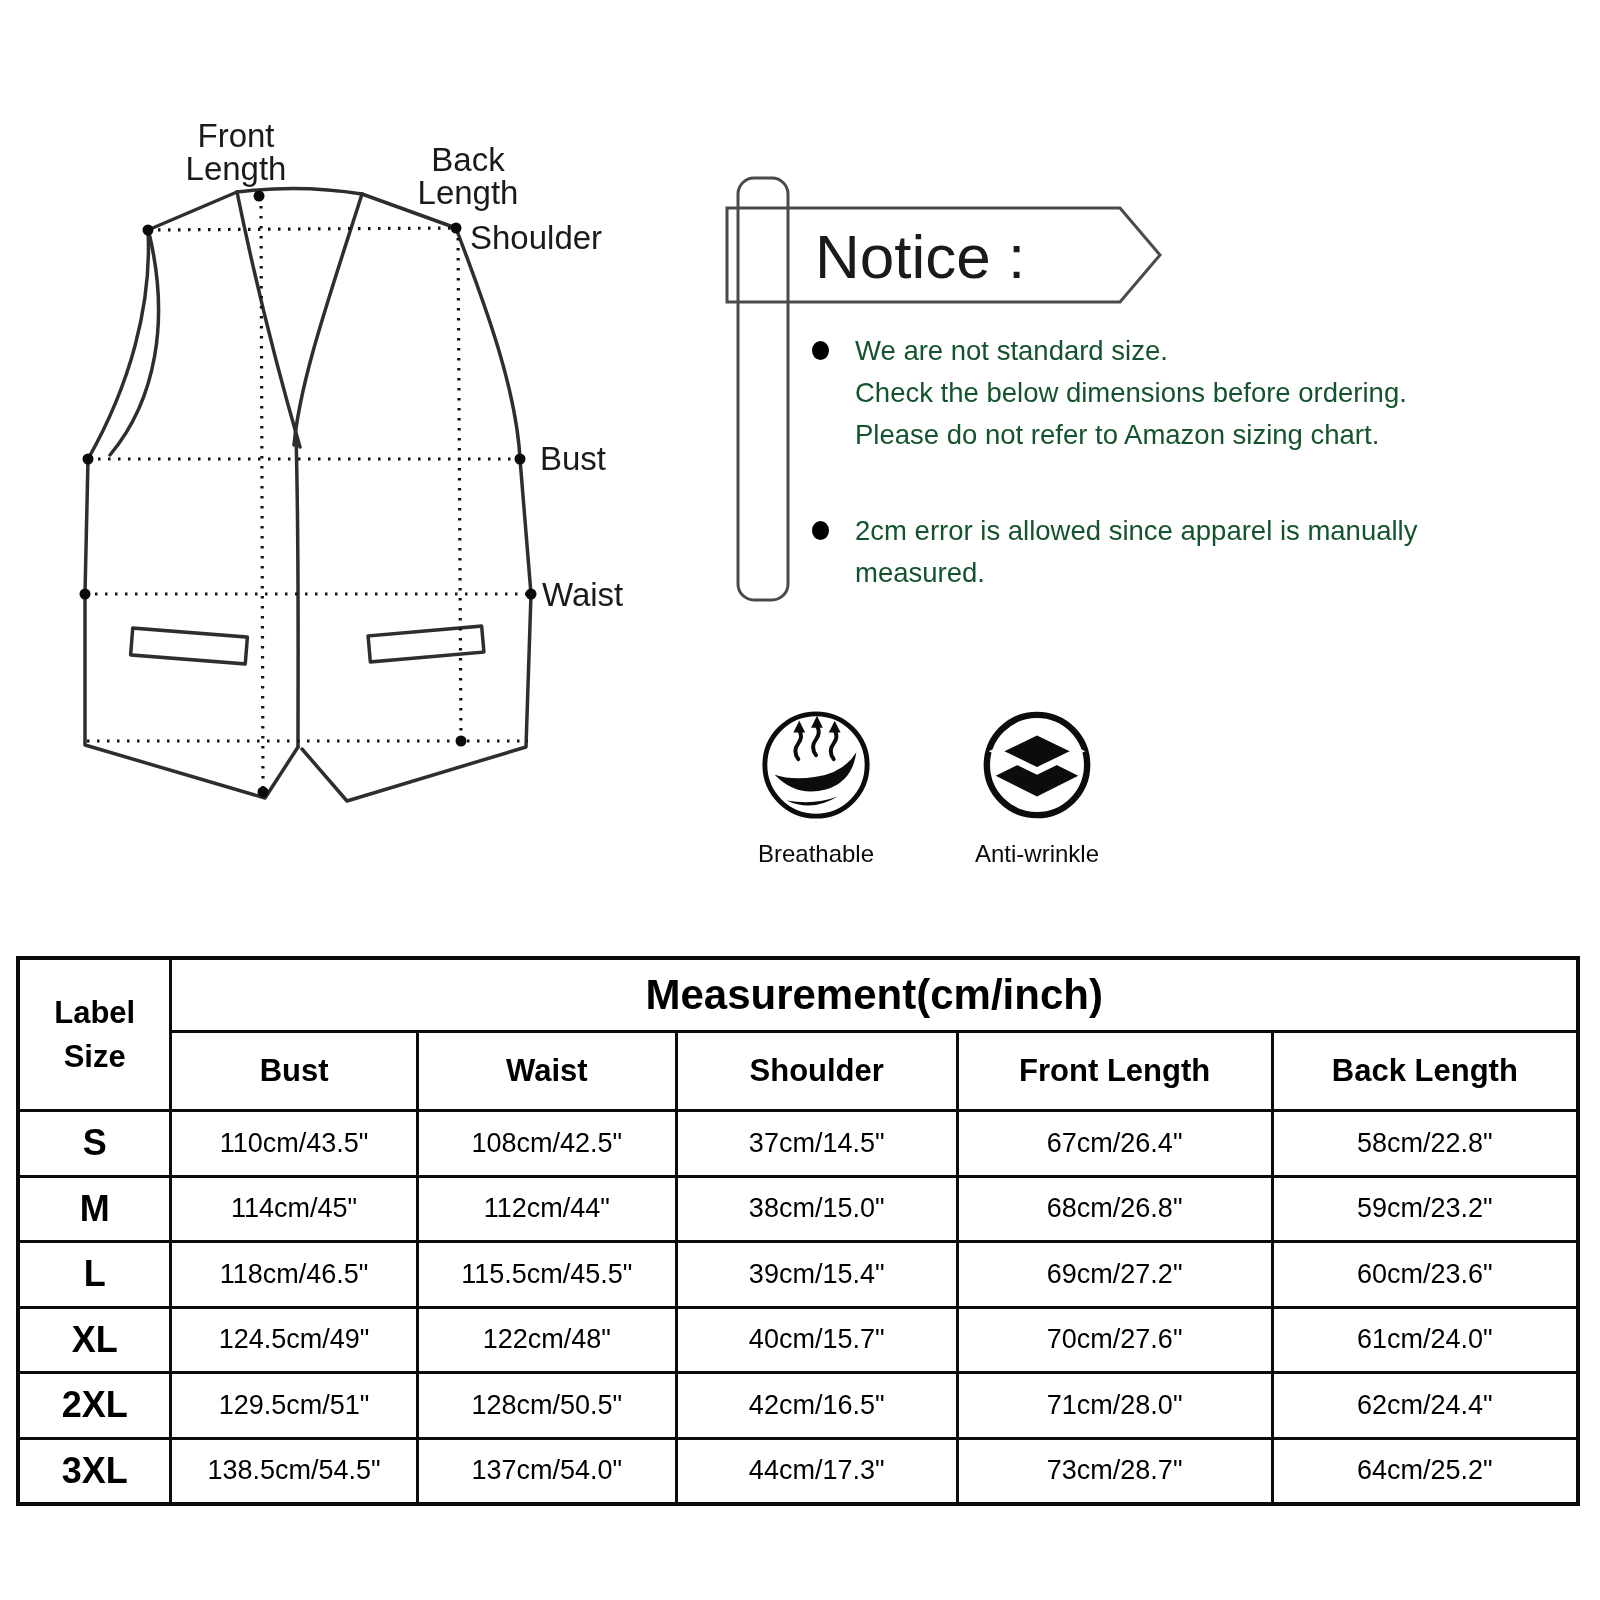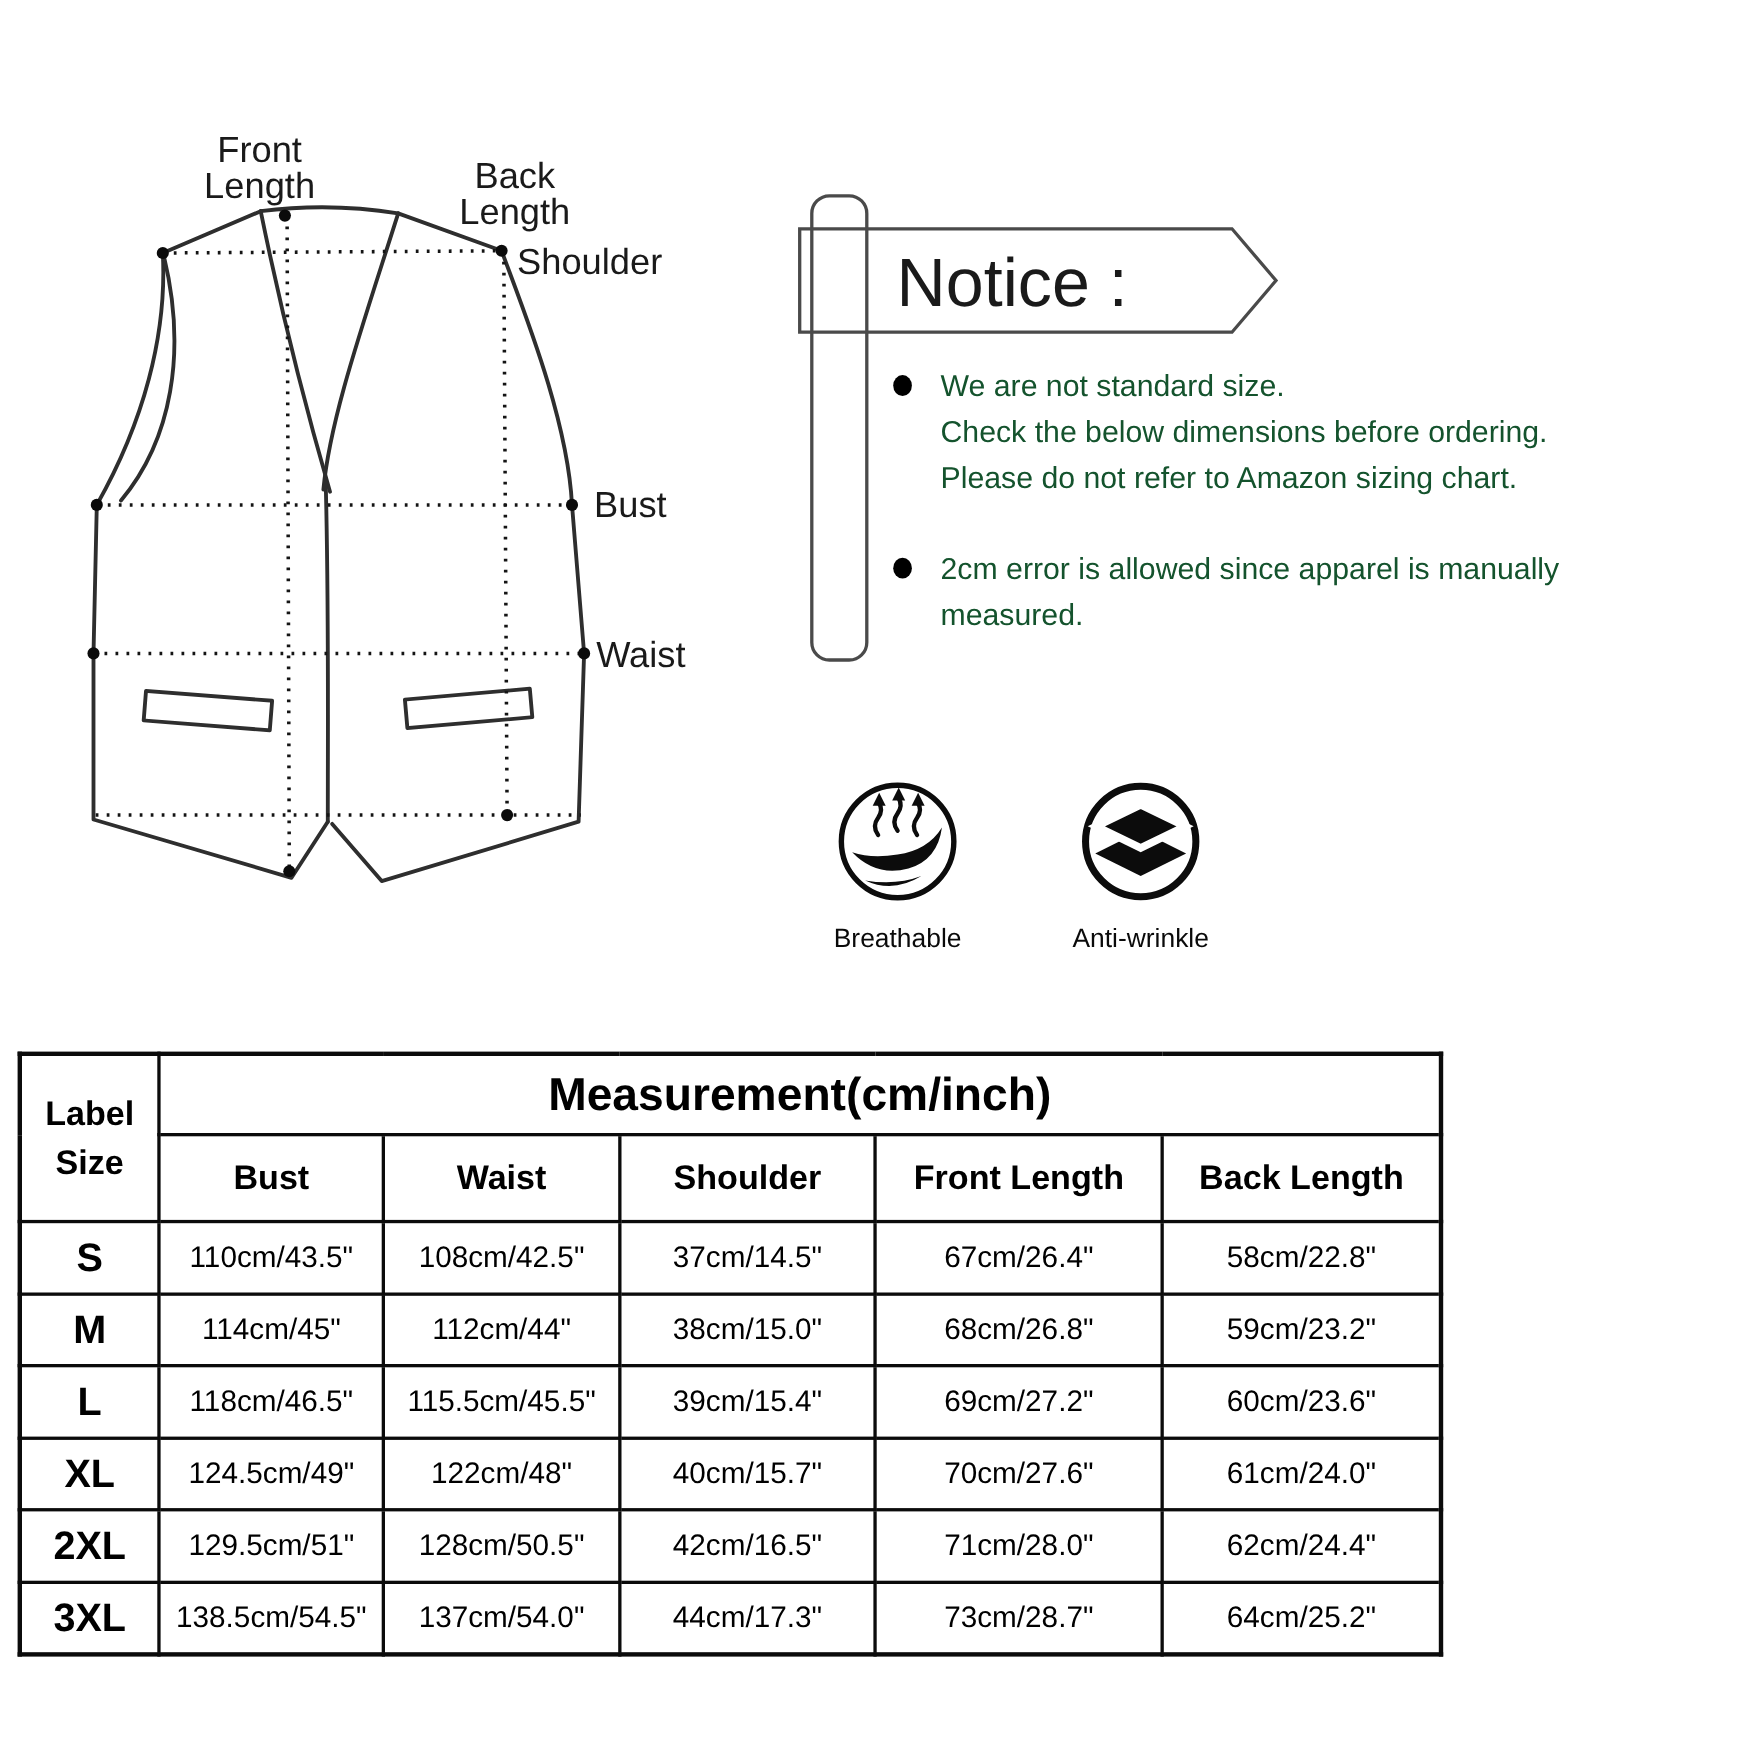--- a/index.html
+++ b/index.html
@@ -11,35 +11,35 @@
   
   .vest-svg { left:30px; top:85px; }
   .vest-svg text { font-family:"Liberation Sans", sans-serif; font-size:33px; fill:#1a1a1a; }
 
   
   .sign-svg { left:700px; top:150px; }
   .sign-svg text { font-family:"Liberation Sans", sans-serif; font-size:62px; fill:#1a1a1a; }
 
   .notice-list { left:812px; top:330px; width:720px; }
   .bullet { display:flex; gap:26px; }
-  .bullet + .bullet { margin-top:40px; }
+  .bullet + .bullet { margin-top:54px; }
   .bdot { flex:none; width:17px; height:19px; border-radius:50%; background:#000; margin-top:11px; }
   .blines { font-size:27.5px; line-height:42px; color:#14532d; }
 
   
   .feature { position:absolute; top:706px; width:224px; display:flex; flex-direction:column; align-items:center; }
   .f1 { left:704px; } .f2 { left:925px; } .f3 { left:1155px; } .f4 { left:1376px; }
   .feature .icn { width:118px; height:118px; }
   .feature .flabel { margin-top:16px; font-size:24px; color:#0a0a0a; white-space:nowrap; }
   .icn .st { fill:none; stroke:#0c0c0c; stroke-width:5; stroke-linecap:round; stroke-linejoin:round; }
   .icn .st4 { fill:none; stroke:#0c0c0c; stroke-width:4; stroke-linecap:round; stroke-linejoin:round; }
   .icn .fl { fill:#0c0c0c; stroke:none; }
 
   
-  .tblwrap { left:16px; top:956px; width:1296px; }
+  .tblwrap { left:16px; top:956px; width:1564px; }
   table.size { width:100%; border-collapse:collapse; table-layout:fixed; border:4px solid #0b0b0b; }
   table.size th, table.size td { border:3px solid #0b0b0b; text-align:center; vertical-align:middle; padding:0; }
   .th-group { height:70px; font-size:42px; font-weight:bold; }
   .th-col { height:76px; font-size:31px; font-weight:bold; }
   .th-corner { font-size:31px; font-weight:bold; line-height:44px; }
   .td-size { font-size:36px; font-weight:bold; }
   table.size tbody tr { height:65.5px; }
   table.size td { font-size:27px; font-weight:normal; }
 </style>
 </head>

